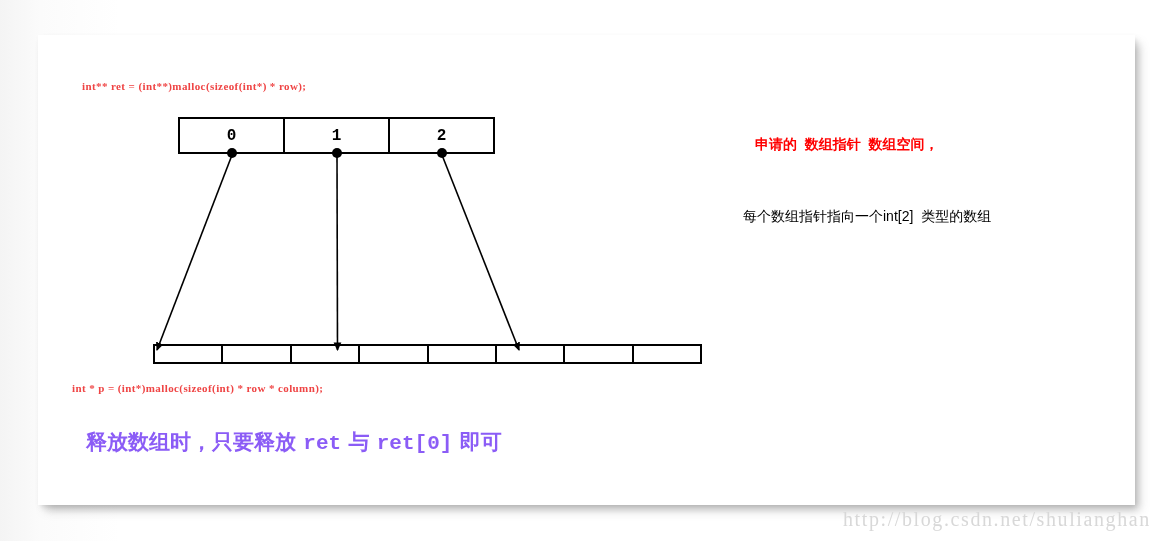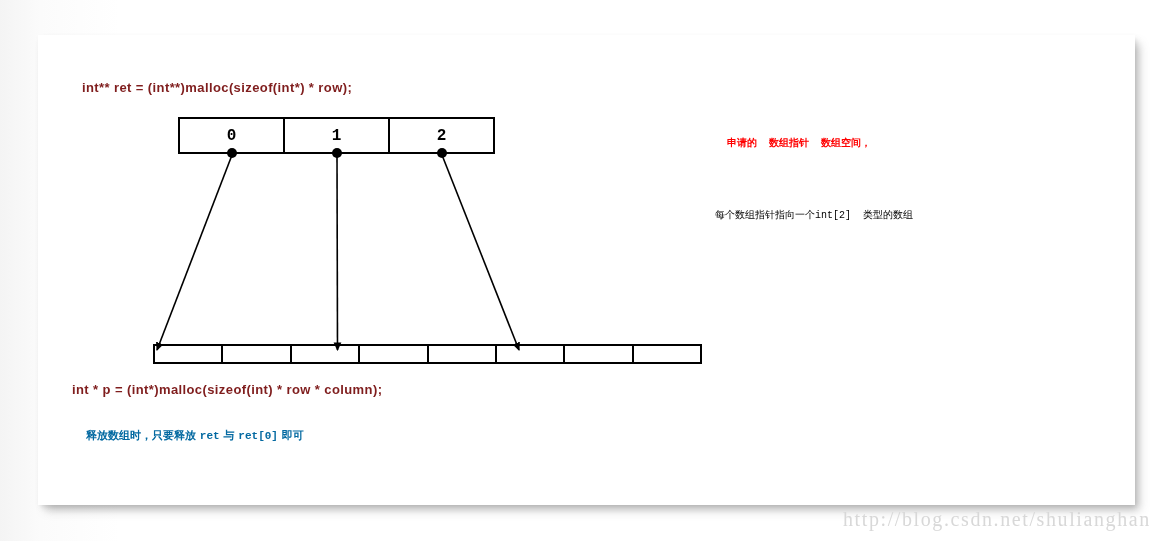--- a/index.html
+++ b/index.html
@@ -31,38 +31,38 @@
     width: 1097px;
     height: 470px;
     background: #ffffff;
     box-shadow: 6px 7px 9px -2px rgba(120,120,120,0.45),
                 2px 3px 5px -1px rgba(140,140,140,0.30);
   }
 
   
   .codeline {
     position: absolute;
-    font-family: Liberation Sans, sans-serif;
-    font-weight: bold;
-    font-size: 13px;
+    font-family: Liberation Serif, serif;
+    font-weight: bold;
+    font-size: 11px;
     letter-spacing: 0.4px;
-    color: #7f1d1d;
+    color: #ef4444;
     white-space: pre;
   }
   #code-top   { left: 82px;  top: 80px; }
   #code-bottom{ left: 72px;  top: 382px; }
 
   #free-note {
     position: absolute;
     left: 86px;
     top: 428px;
     font-family: "DejaVu Sans", sans-serif;
     font-weight: bold;
-    font-size: 11px;
-    color: #0369a1;
+    font-size: 21px;
+    color: #8b5cf6;
     white-space: pre;
   }
   #free-note .mono {
     font-family: "Liberation Mono", "DejaVu Sans Mono", monospace;
     font-weight: bold;
   }
 
   
   #ptr-array {
     position: absolute;
@@ -114,25 +114,26 @@
     left: 0;
     top: 0;
     width: 1170px;
     height: 541px;
     pointer-events: none;
   }
 
   
   .annot {
     position: absolute;
-    font-family: Liberation Mono, monospace;
-    font-size: 10px;
+    font-family: Liberation Sans, sans-serif;
+    font-size: 14px;
     line-height: 24px;
     color: #000000;
     white-space: pre;
+    margin-left: 28px;
   }
   .annot .hd {
     color: #ff0000;
     font-weight: bold;
     display: block;
     padding-left: 12px;
   }
   .annot .bd { display: block; }
   #annot-ptr { left: 715px; top: 84px; }
   #annot-int { left: 715px; top: 313px; }

